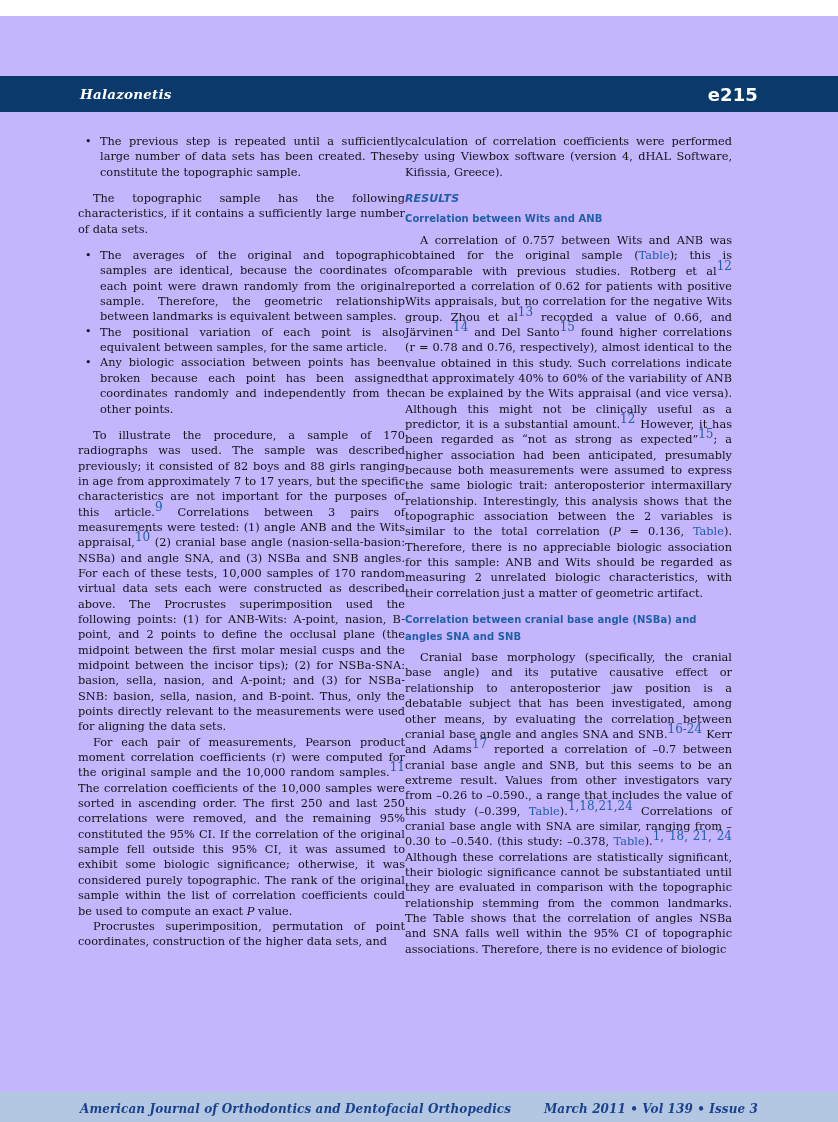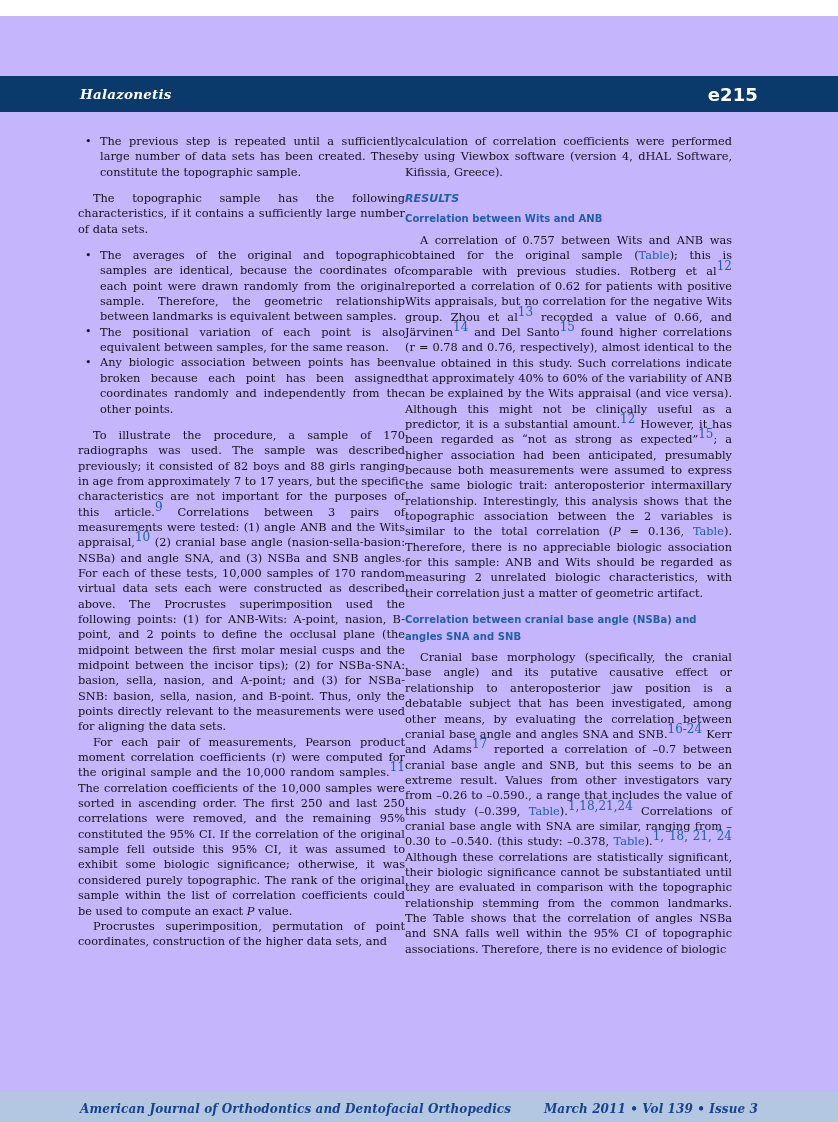--- a/index.html
+++ b/index.html
@@ -185,21 +185,21 @@
       </ul>
 
       <div class="gap-s"></div>
 
       <p class="indent">The topographic sample has the following characteristics, if it contains a sufficiently large number of data sets.</p>
 
       <div class="gap-s"></div>
 
       <ul class="bullets">
         <li>The averages of the original and topographic samples are identical, because the coordinates of each point were drawn randomly from the original sample. Therefore, the geometric relationship between landmarks is equivalent between samples.</li>
-        <li>The positional variation of each point is also equivalent between samples, for the same reason.</li>
+        <li>The positional variation of each point is also equivalent between samples, for the same article.</li>
         <li>Any biologic association between points has been broken because each point has been assigned coordinates randomly and independently from the other points.</li>
       </ul>
 
       <div class="gap-s"></div>
 
       <p class="indent"><span>To illustrate the procedure, a sample of 170 radiographs was used. The sample was described previously; it consisted of 82 boys and 88 girls ranging in age from approximately 7 to 17 years, but the specific characteristics are not important for the purposes of this article.</span><sup class="ref">9</sup><span> Correlations between 3 pairs of measurements were tested: (1) angle ANB and the Wits appraisal,</span><sup class="ref">10</sup><span> (2) cranial base angle (nasion-sella-basion: NSBa) and angle SNA, and (3) NSBa and SNB angles. For each of these tests, 10,000 samples of 170 random virtual data sets each were constructed as described above. The Procrustes superimposition used the following points: (1) for ANB-Wits: A-point, nasion, B-point, and 2 points to define the occlusal plane (the midpoint between the first molar mesial cusps and the midpoint between the incisor tips); (2) for NSBa-SNA: basion, sella, nasion, and A-point; and (3) for NSBa-SNB: basion, sella, nasion, and B-point. Thus, only the points directly relevant to the measurements were used for aligning the data sets.</span></p>
 
       <p class="indent"><span>For each pair of measurements, Pearson product moment correlation coefficients (r) were computed for the original sample and the 10,000 random samples.</span><sup class="ref">11</sup><span> The correlation coefficients of the 10,000 samples were sorted in ascending order. The first 250 and last 250 correlations were removed, and the remaining 95% constituted the 95% CI. If the correlation of the original sample fell outside this 95% CI, it was assumed to exhibit some biologic significance; otherwise, it was considered purely topographic. The rank of the original sample within the list of correlation coefficients could be used to compute an exact </span><i class="ital">P</i><span> value.</span></p>
 
       <p class="indent">Procrustes superimposition, permutation of point coordinates, construction of the higher data sets, and</p>

